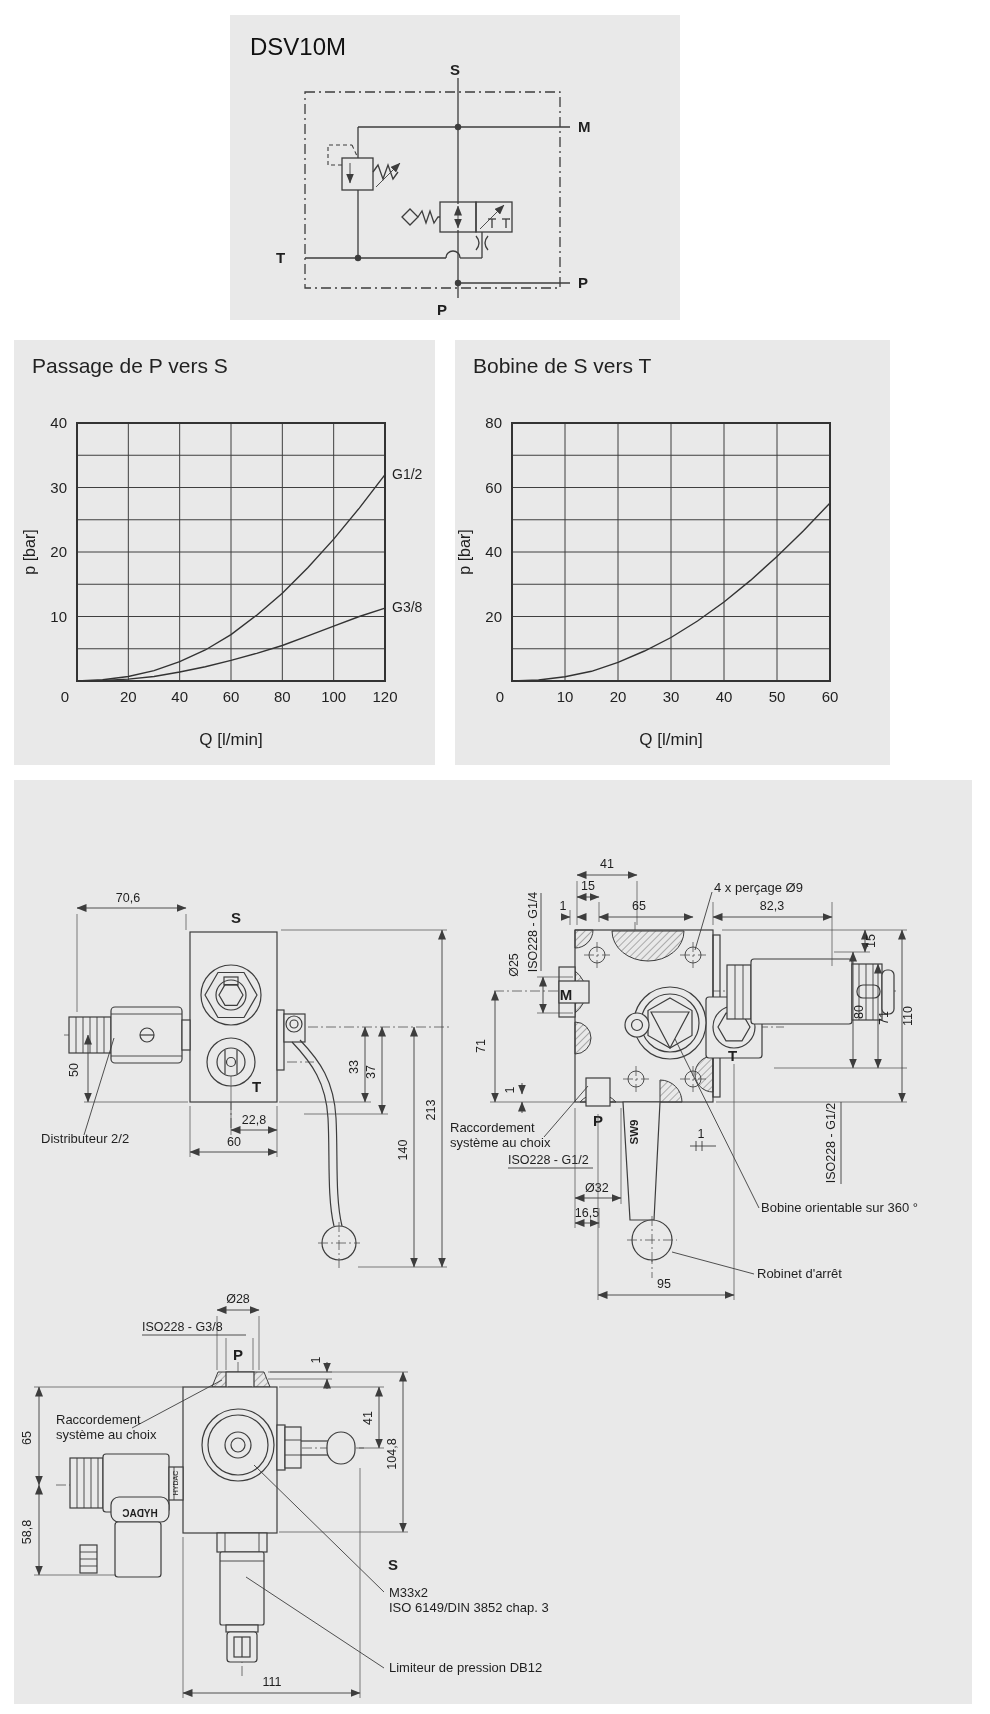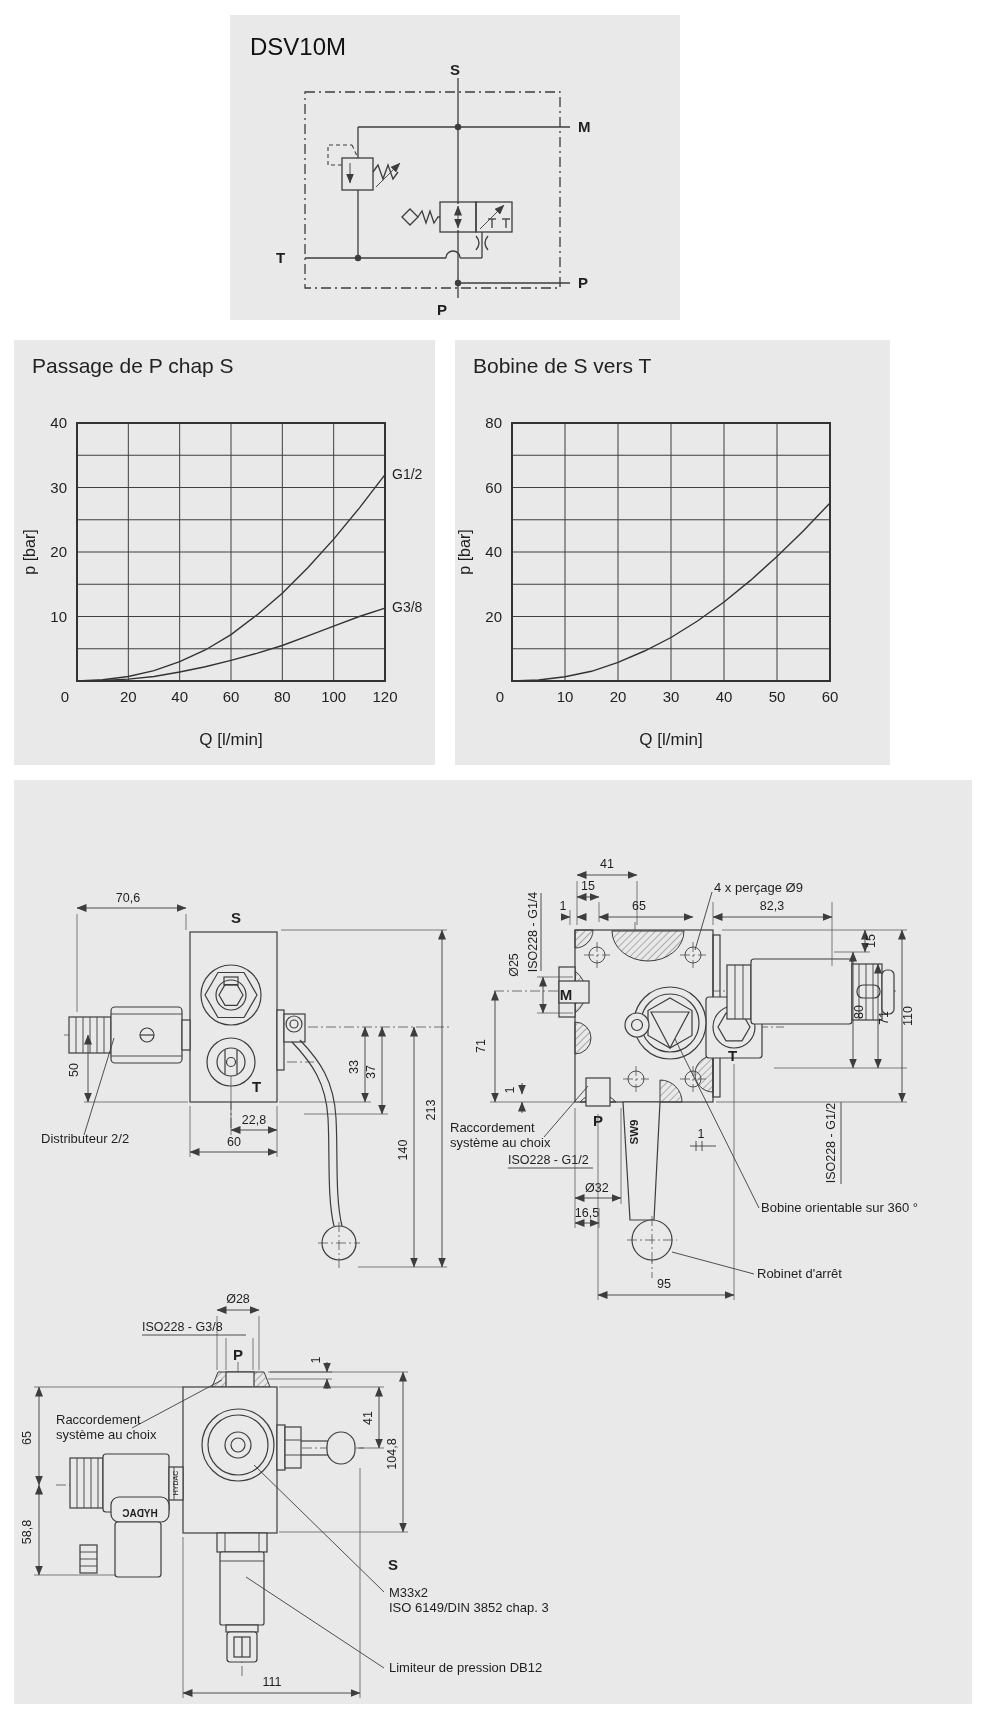--- a/index.html
+++ b/index.html
@@ -118,21 +118,21 @@
           <text x="53" y="152.5" text-anchor="end" font-size="15px" fill="#1f1f1f">30</text>
           <text x="53" y="88" text-anchor="end" font-size="15px" fill="#1f1f1f">40</text>
           <text x="217" y="405" text-anchor="middle" font-size="17px" fill="#1f1f1f">Q [l/min]</text>
           <text x="21" y="212" text-anchor="middle" font-size="16px" fill="#1f1f1f" transform="rotate(-90 21 212)">p [bar]</text>
           <path d="M63.0,341.0 L88.7,339.7 L114.3,336.5 L140.0,330.7 L165.7,321.6 L191.3,310.0 L217.0,294.6 L242.7,275.2 L268.3,253.3 L294.0,227.5 L319.7,199.1 L345.3,168.1 L371.0,134.6" fill="none" stroke="#333" stroke-width="1.4"></path>
           <text x="378" y="138.6" font-size="14px" fill="#1f1f1f">G1/2</text>
           <path d="M63.0,341.0 L88.7,340.4 L114.3,339.1 L140.0,336.5 L165.7,332.0 L191.3,326.8 L217.0,320.4 L242.7,313.3 L268.3,305.5 L294.0,295.9 L319.7,286.2 L345.3,276.5 L371.0,268.1" fill="none" stroke="#333" stroke-width="1.4"></path>
           <text x="378" y="272.115" font-size="14px" fill="#1f1f1f">G3/8</text>
         </g>
       </svg>
-    <div class="chart-title">Passage de P chap S</div>
+    <div class="chart-title">Passage de P vers S</div>
   </div>
 
   <div class="panel" style="left:455px;top:340px;width:435px;height:425px;">
     <svg id="chart1" width="435" height="425" viewBox="0 0 435 425">
         <g>
           <line x1="110" y1="83" x2="110" y2="341" stroke="#3f3f3f" stroke-width="1"></line>
           <line x1="163" y1="83" x2="163" y2="341" stroke="#3f3f3f" stroke-width="1"></line>
           <line x1="216" y1="83" x2="216" y2="341" stroke="#3f3f3f" stroke-width="1"></line>
           <line x1="269" y1="83" x2="269" y2="341" stroke="#3f3f3f" stroke-width="1"></line>
           <line x1="322" y1="83" x2="322" y2="341" stroke="#3f3f3f" stroke-width="1"></line>

